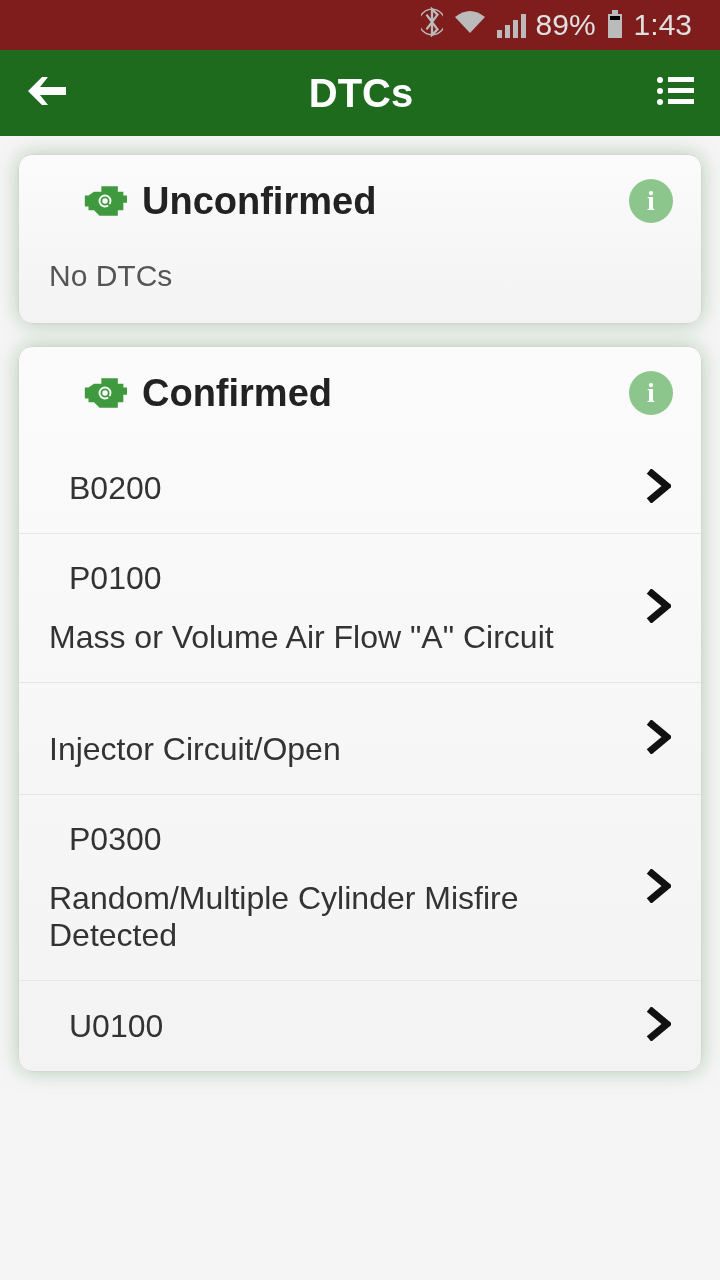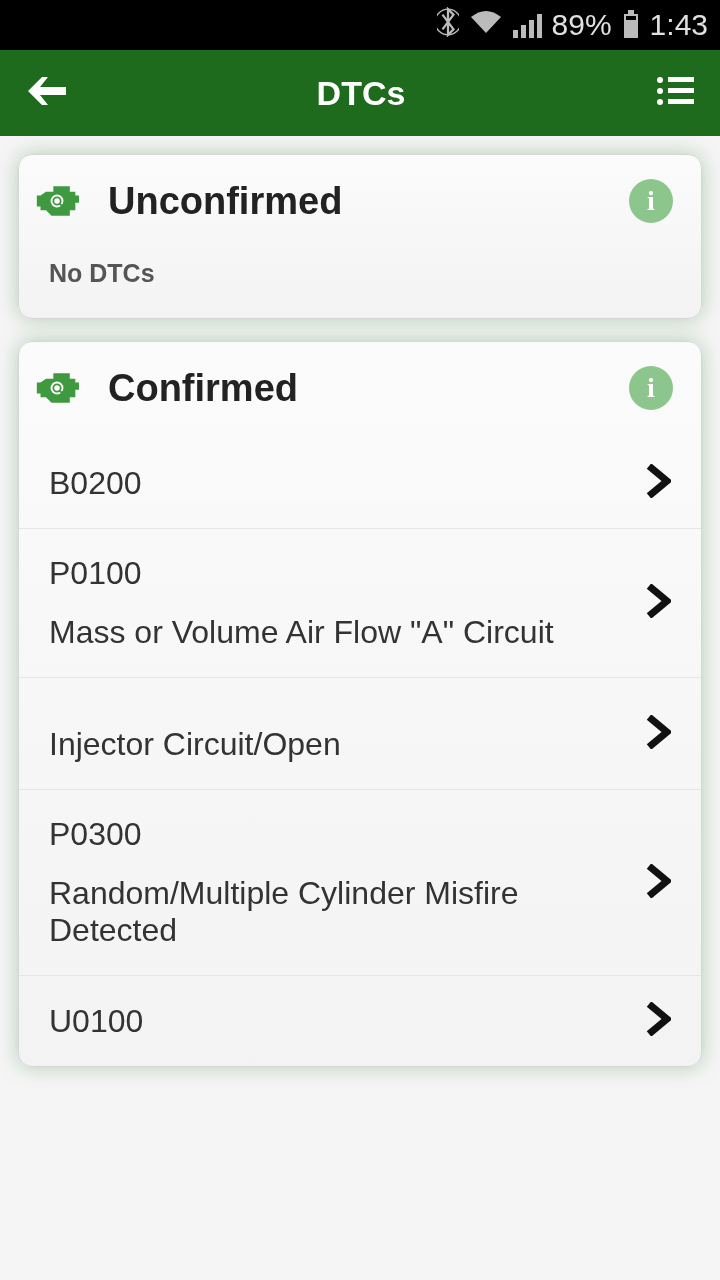--- a/index.html
+++ b/index.html
@@ -1,81 +1,82 @@
 <!DOCTYPE html>
 <html><head>
 <meta charset="utf-8">
 <style>
   * { box-sizing: border-box; margin: 0; padding: 0; }
   html, body { width: 720px; height: 1280px; font-family: -apple-system, "Helvetica Neue", Arial, sans-serif; background: #f5f5f5; overflow: hidden; }
   .status-bar {
     height: 50px;
-    background: #000000;
+    background: #7f1d1d;
     color: #e0e0e0;
     display: flex;
     justify-content: flex-end;
     align-items: center;
-    padding: 0 12px;
+    padding: 0 28px;
     gap: 12px;
     font-size: 30px;
     font-weight: 300;
   }
   .status-icons { display: flex; align-items: center; gap: 10px; }
   .app-bar {
     height: 86px;
     background: #1e6b1e;
     color: #fff;
     display: flex;
     align-items: center;
     justify-content: space-between;
     padding: 0 26px;
   }
-  .app-title { font-size: 34px; font-weight: 700; flex: 1; text-align: center; }
+  .app-title { font-size: 40px; font-weight: 700; flex: 1; text-align: center; }
   .content {
     padding: 18px 18px 0 18px;
     height: calc(1280px - 50px - 86px);
     overflow: hidden;
   }
   .card {
     background: linear-gradient(#fbfbfb,#f3f3f3);
     border: 1px solid #d6d6d6;
     border-radius: 14px;
     box-shadow: 0 0 20px rgba(60,130,60,.35);
     margin-bottom: 22px;
     overflow: hidden;
   }
   .card-header {
     display: flex;
     align-items: center;
-    padding: 24px 28px 14px 16px;
-    gap: 29px;
+    padding: 24px 28px 14px 28px;
+    gap: 15px;
+    margin-left: 36px;
   }
   .card-title { font-size: 38px; font-weight: 700; color: #222; flex: 1; }
   .info-circle {
     width: 44px; height: 44px; border-radius: 50%; background: #8dc68d;
     color: #fff; font-weight: 700; font-size: 28px; display: flex; align-items: center; justify-content: center;
     font-family: Georgia, serif;
   }
   .engine-icon { width: 44px; height: 40px; }
   .card-body-text {
     padding: 22px 30px 30px 30px;
-    font-size: 25px;
-    font-weight: 700;
+    font-size: 30px;
+    font-weight: 400;
     color: #555;
   }
   .dtc-row {
     display: flex;
     align-items: center;
     padding: 26px 30px;
     border-top: 1px solid #e6e6e6;
     gap: 18px;
   }
   .dtc-row:first-of-type { border-top: none; margin-top: 14px; }
   .dtc-text { flex: 1; }
-  .dtc-code { font-size: 32px; color: #333; }
+  .dtc-code { font-size: 32px; color: #333; margin-left: 20px; }
   .dtc-desc { font-size: 32px; color: #333; margin-top: 22px; }
   .chevron { width: 26px; height: 34px; }
   .signal-bars { display: inline-flex; align-items: flex-end; gap: 3px; height: 26px; }
   .signal-bars span { width: 5px; background: #bbb; }
   .signal-bars span:nth-child(1){height:8px}
   .signal-bars span:nth-child(2){height:13px}
   .signal-bars span:nth-child(3){height:18px}
   .signal-bars span:nth-child(4){height:24px}
   .battery { display:inline-flex; align-items:center; }
 </style>

